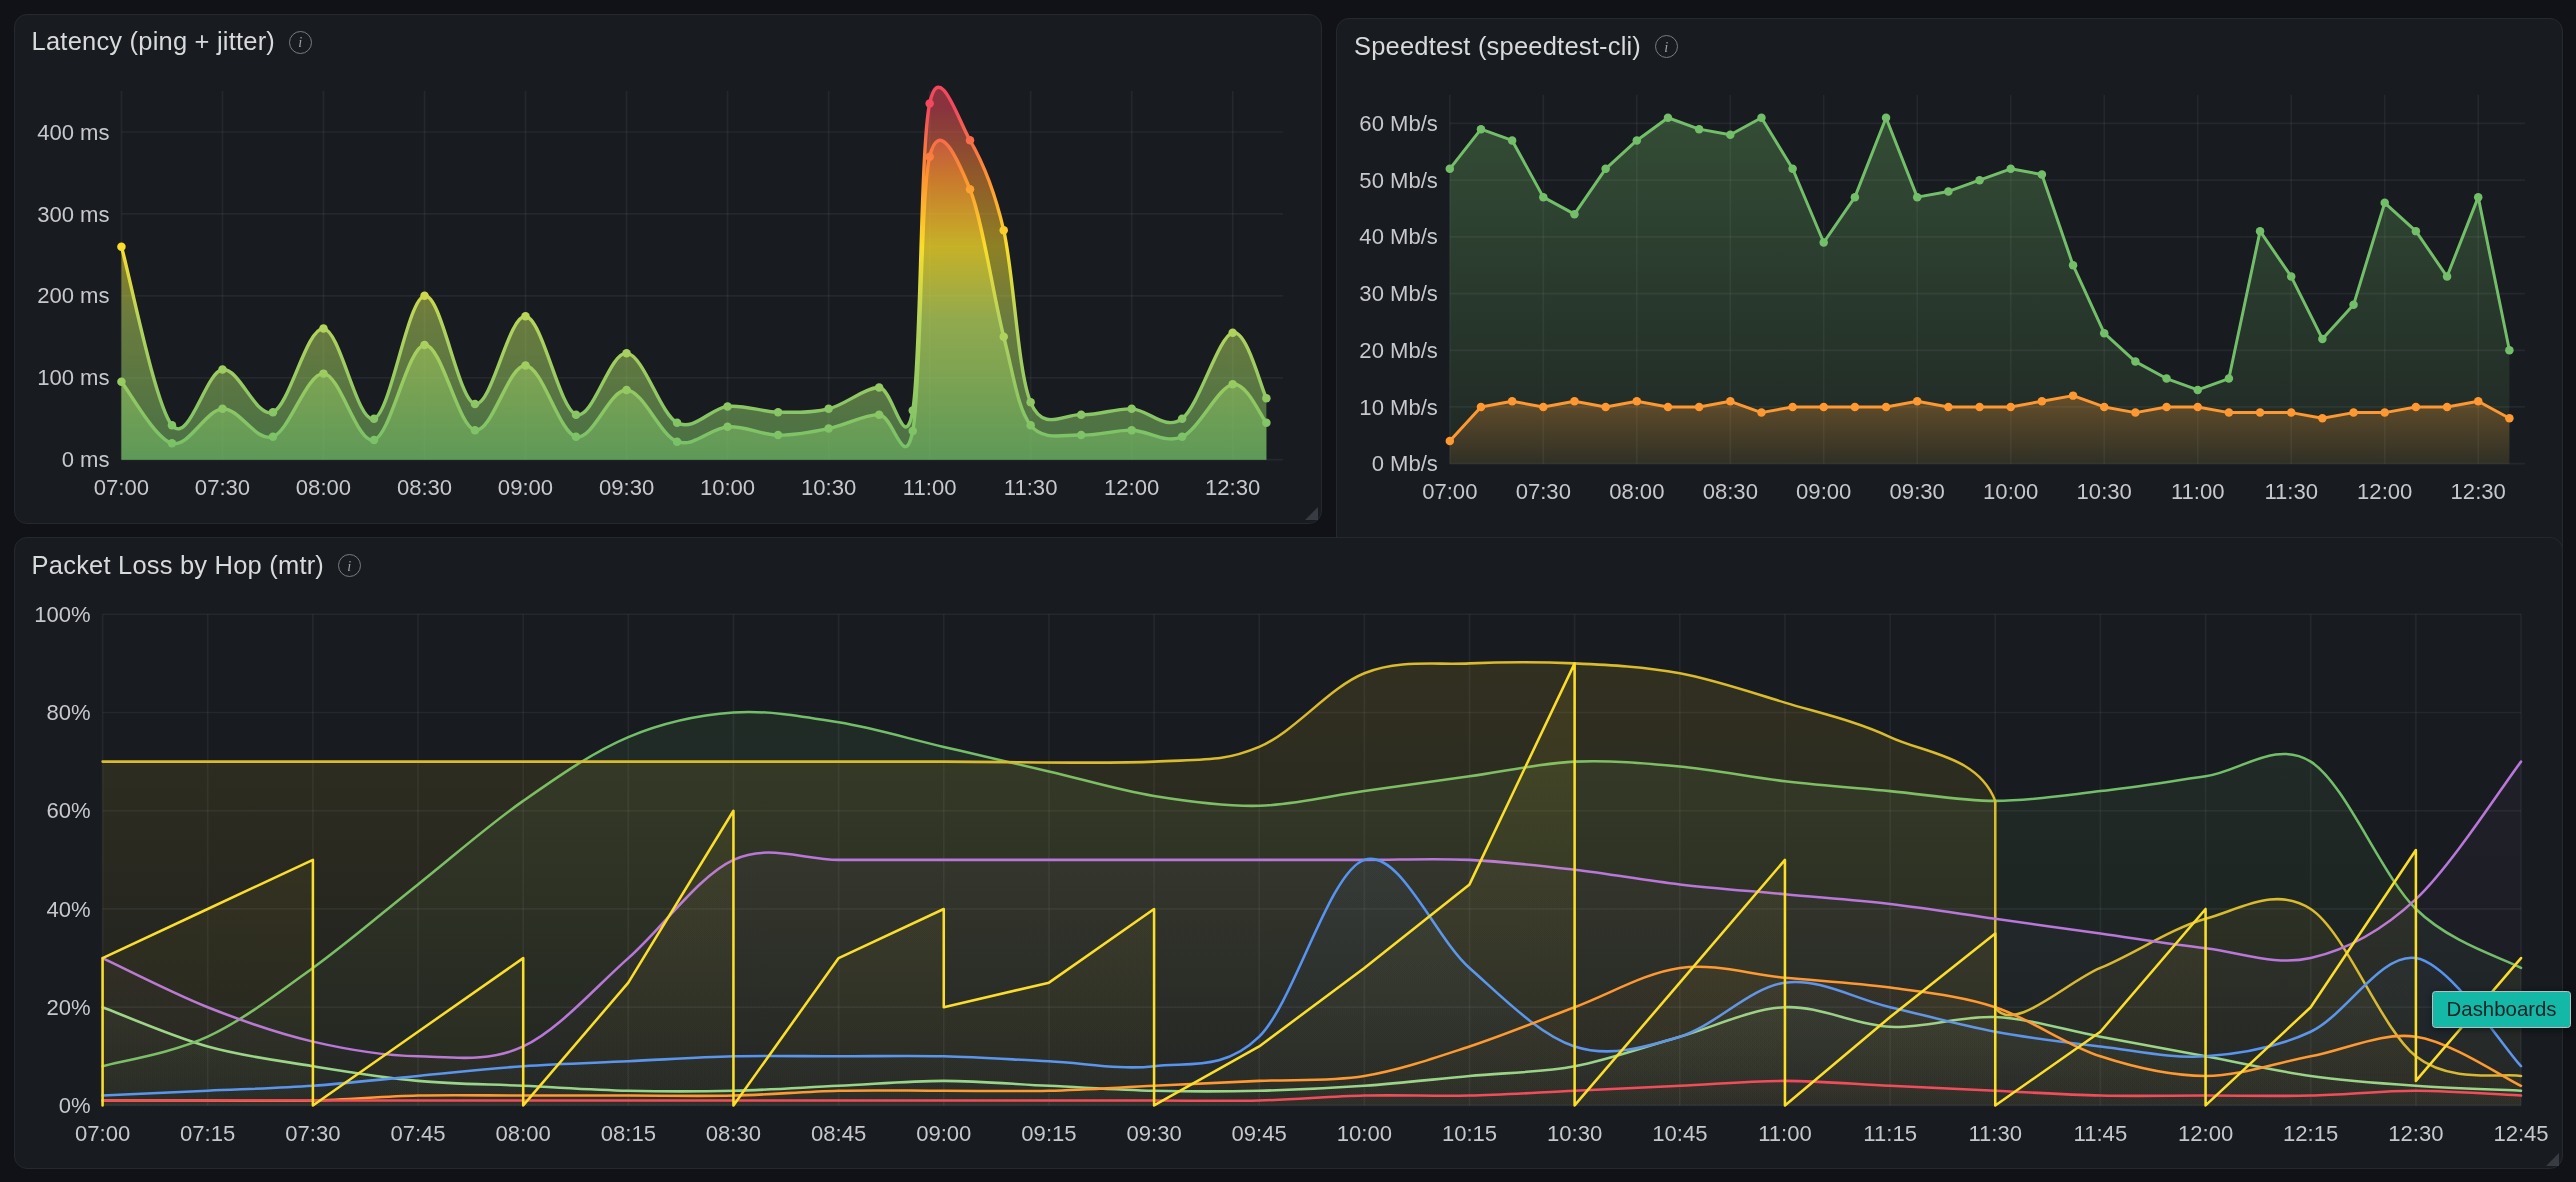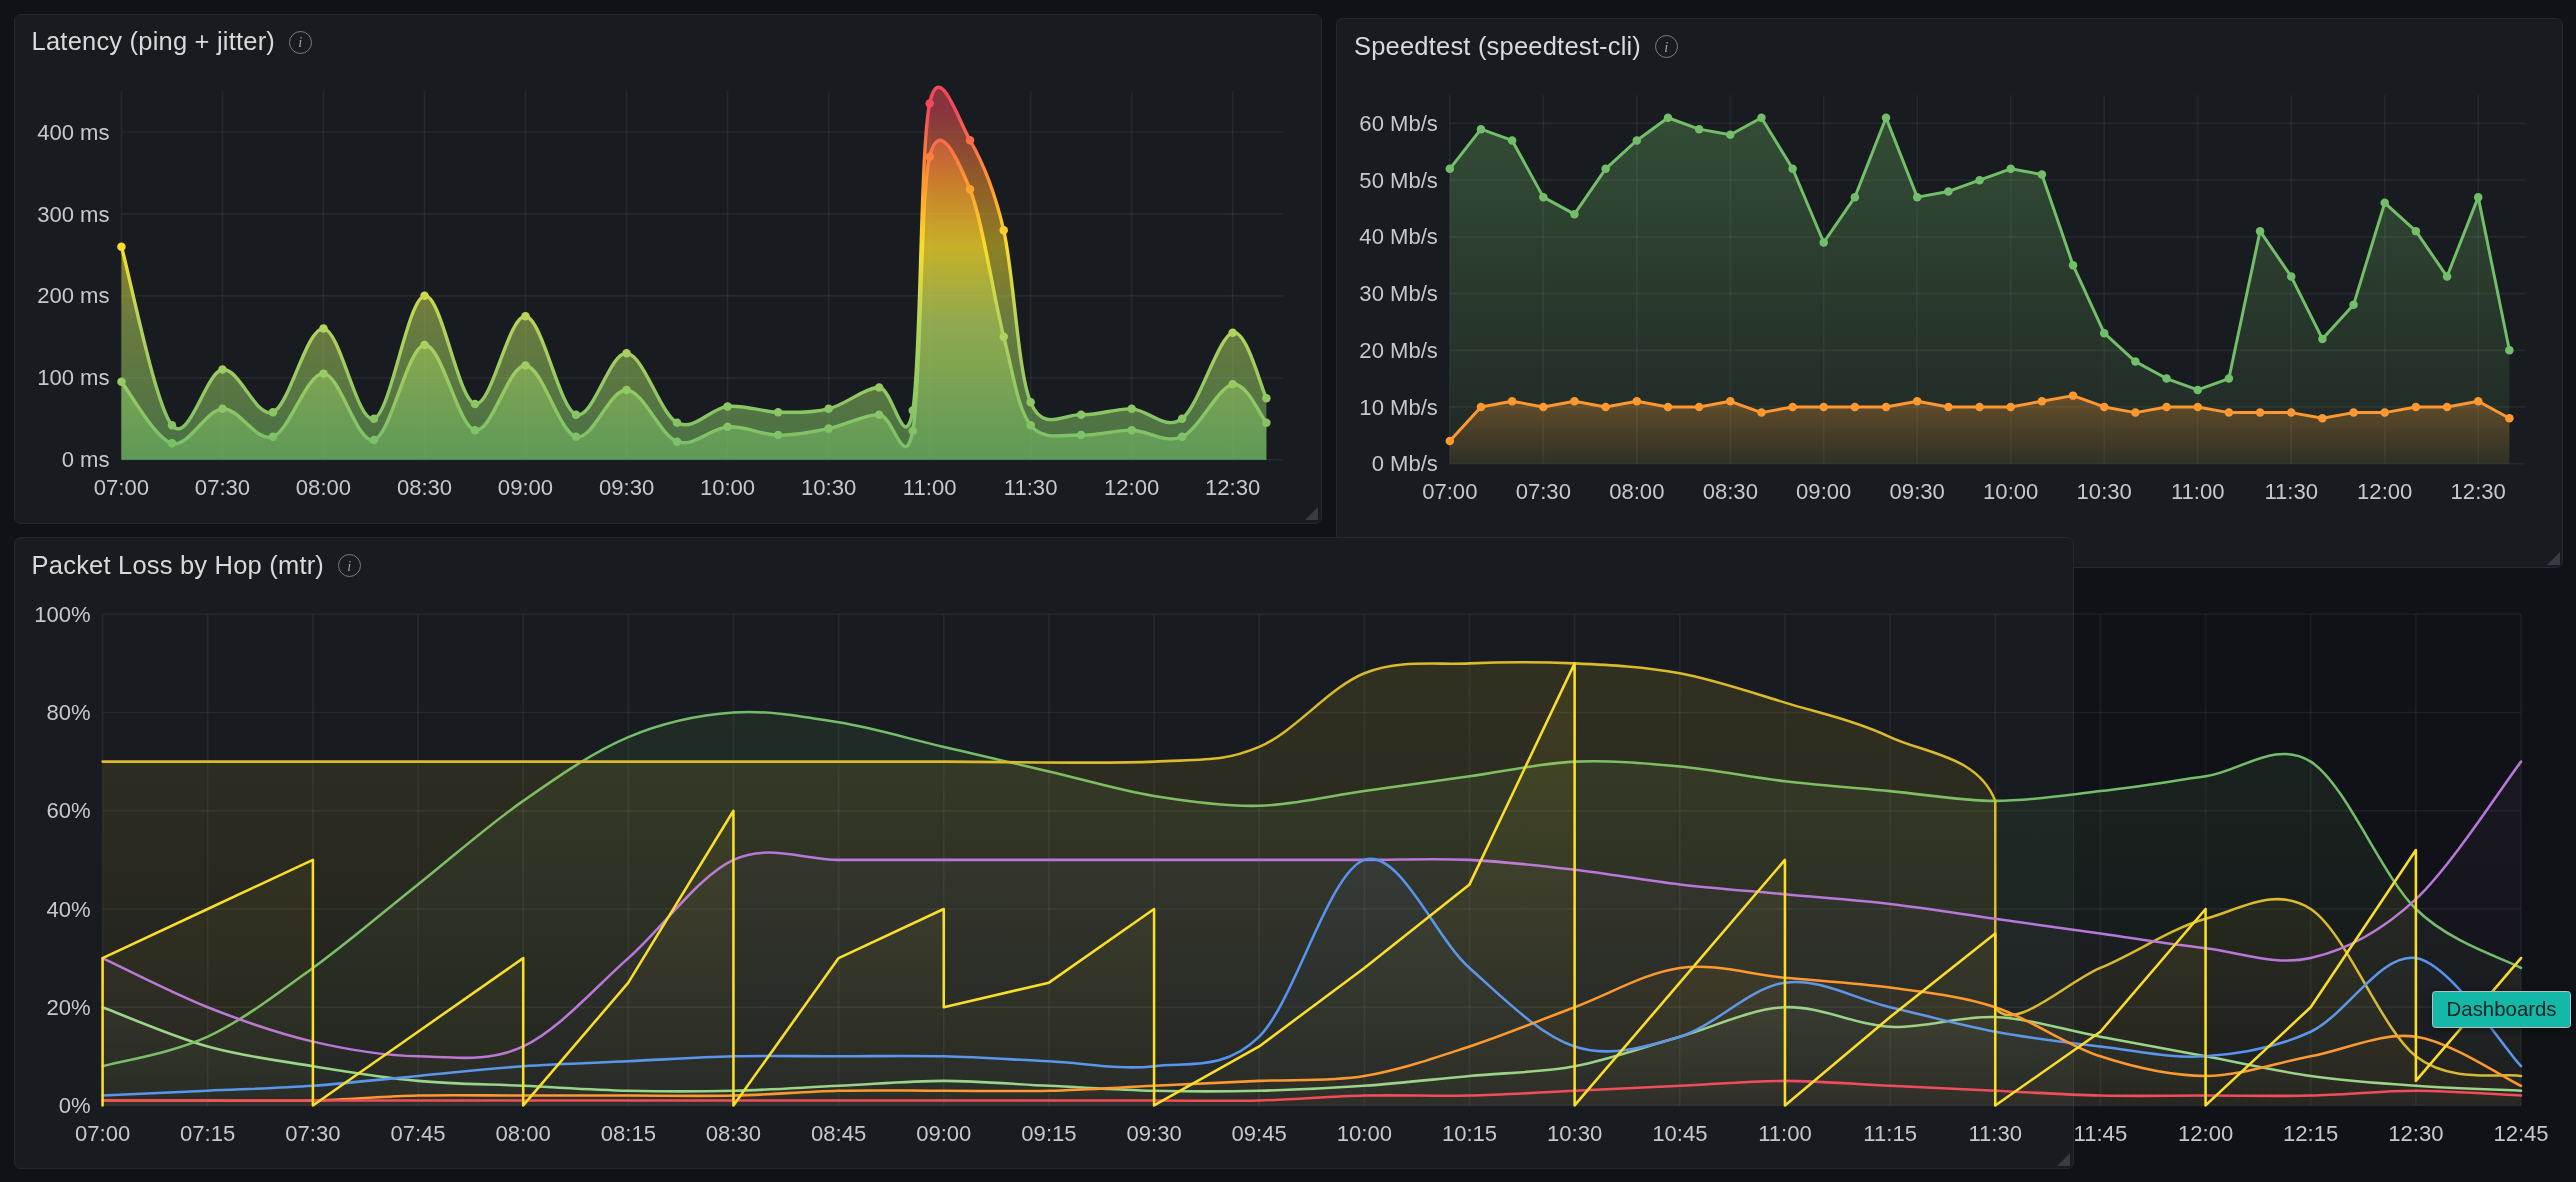--- a/index.html
+++ b/index.html
@@ -6,21 +6,21 @@
   html,body {
     width:2576px; height:1183px;
     background:#111217;
     font-family:"Liberation Sans","DejaVu Sans",sans-serif;
     overflow:hidden; position:relative;
   }
   .panel {
     position:absolute;
     background:#181b1f;
     border:0.8px solid #25282e;
-    border-radius:7px;
+    border-radius:13px;
   }
   .panel-header {
     height:54px;
     display:flex; align-items:center;
     padding-left:17px; gap:13.6px;
     cursor:pointer;
   }
   .panel-title {
     color:#d8d9da; font-size:25.5px; font-weight:500; letter-spacing:0.2px;
   }
@@ -314,21 +314,21 @@
           <circle cx="1224.9" cy="399.9" r="5" fill="#ff9830"></circle>
           <circle cx="1261.6" cy="393.2" r="5" fill="#ff9830"></circle>
           <circle cx="1298.3" cy="393.2" r="5" fill="#ff9830"></circle>
           <circle cx="1335" cy="386.6" r="5" fill="#ff9830"></circle>
           <circle cx="1371.7" cy="406.6" r="5" fill="#ff9830"></circle>
         </g>
       </svg></div>
   <div class="resize-handle"></div>
 </div>
 
-<div class="panel" style="left:13.6px; top:537px; width:2060px; height:632px;">
+<div class="panel" style="left:13.6px; top:537px; width:2549px; height:632px;">
   <div class="panel-header">
     <span class="panel-title">Packet Loss by Hop (mtr)</span>
     <span class="info-icon">i</span>
   </div>
   <div class="chart"><svg width="2534" height="568" viewBox="0 0 2982 668">
         <defs>
           <linearGradient id="packetloss-f0" x1="0" y1="0" x2="0" y2="1">
             <stop offset="0" stop-color="#96d98d" stop-opacity="0.05"></stop>
             <stop offset="1" stop-color="#96d98d" stop-opacity="0.0125"></stop>
           </linearGradient>

